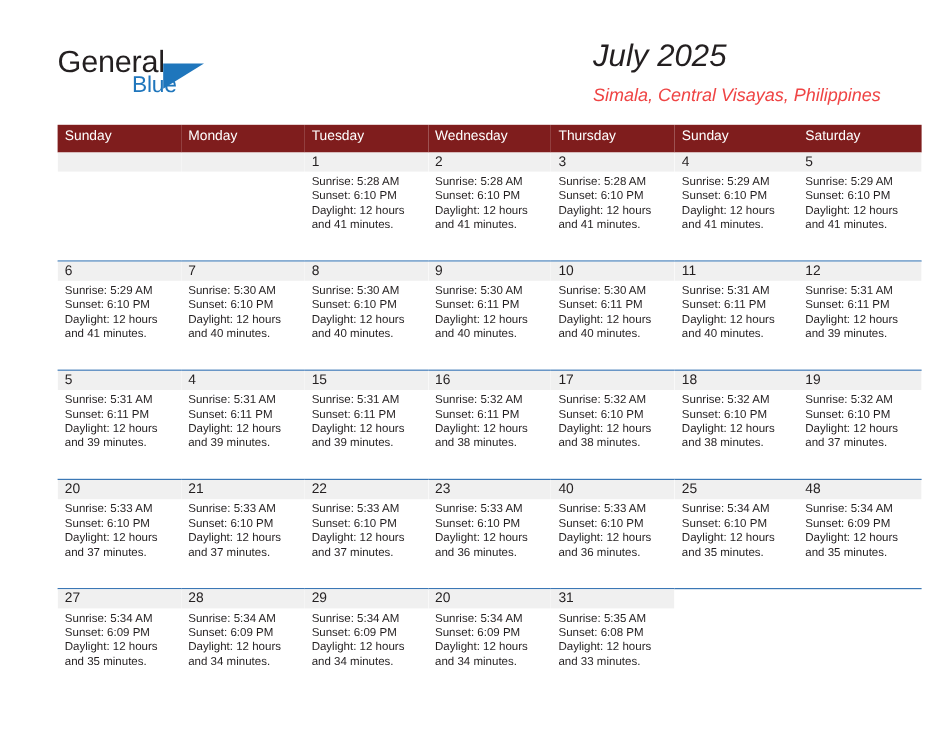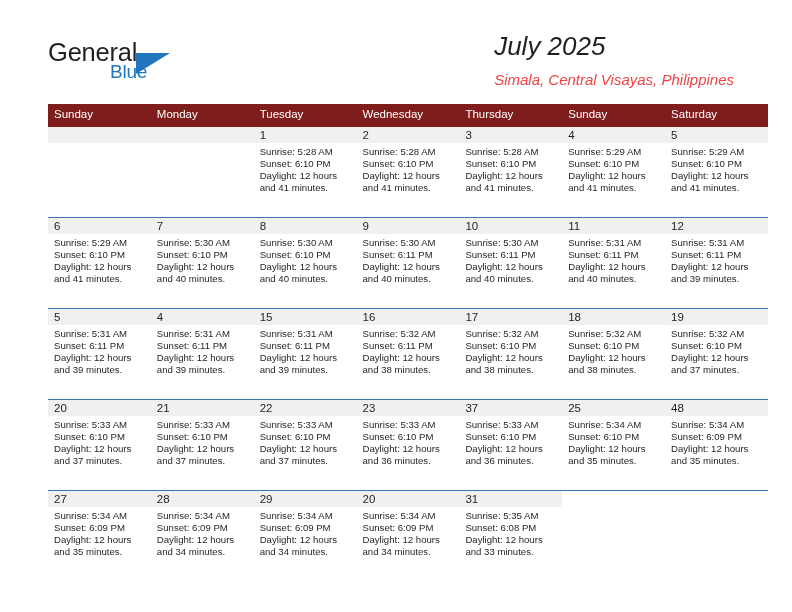--- a/index.html
+++ b/index.html
@@ -449,21 +449,21 @@
               <div class="details">
                 <div>Sunrise: 5:33 AM</div>
                 <div>Sunset: 6:10 PM</div>
                 <div>Daylight: 12 hours</div>
                 <div>and 36 minutes.</div>
               </div>
             </div>
           </td>
           <td>
             <div class="cell">
-              <div class="daynum-band">37</div>
+              <div class="daynum-band">40</div>
               <div class="details">
                 <div>Sunrise: 5:33 AM</div>
                 <div>Sunset: 6:10 PM</div>
                 <div>Daylight: 12 hours</div>
                 <div>and 36 minutes.</div>
               </div>
             </div>
           </td>
           <td>
             <div class="cell">

